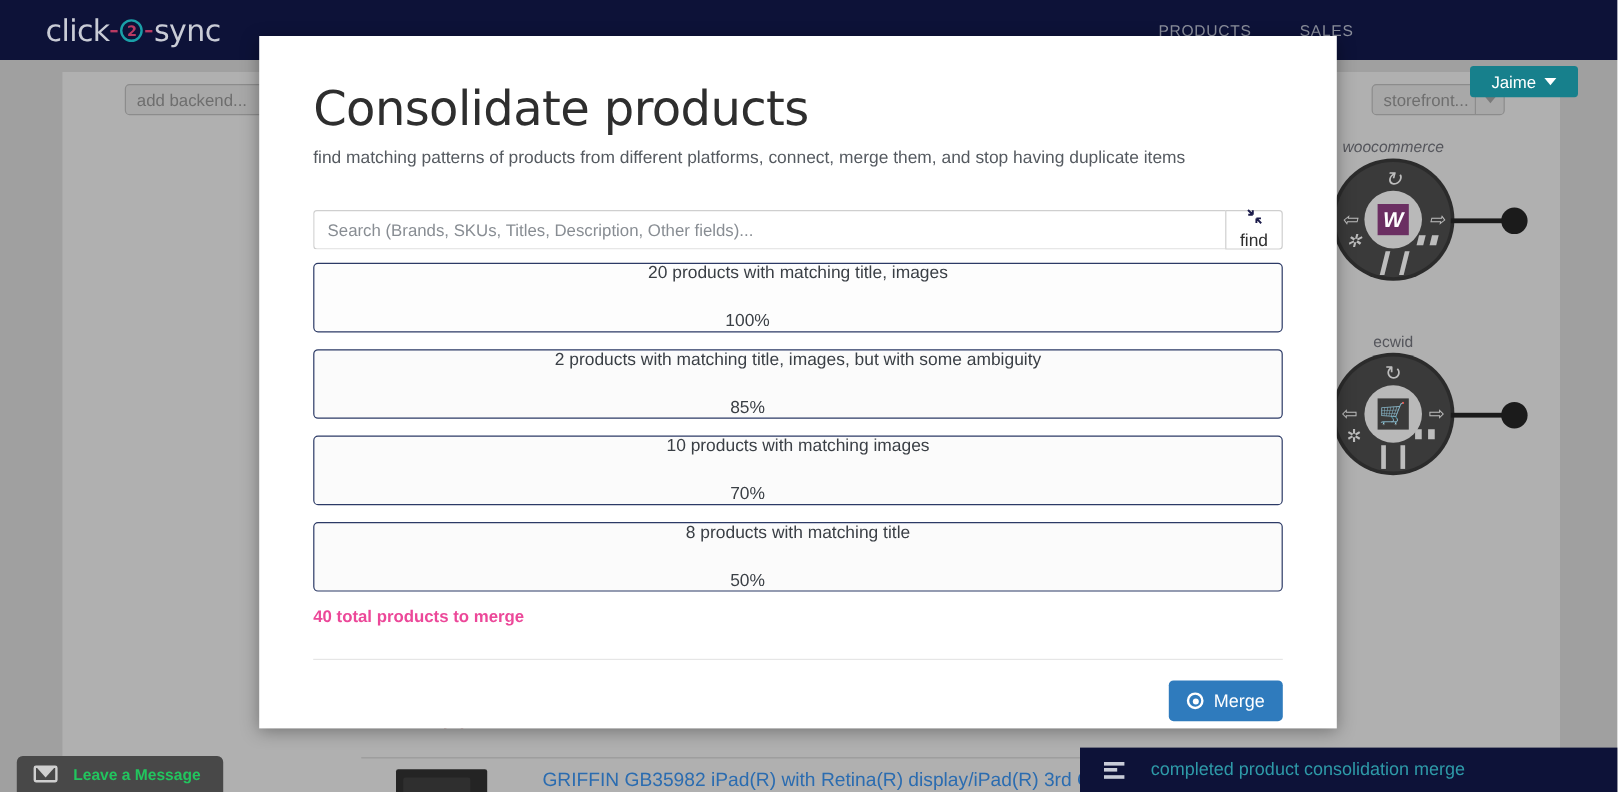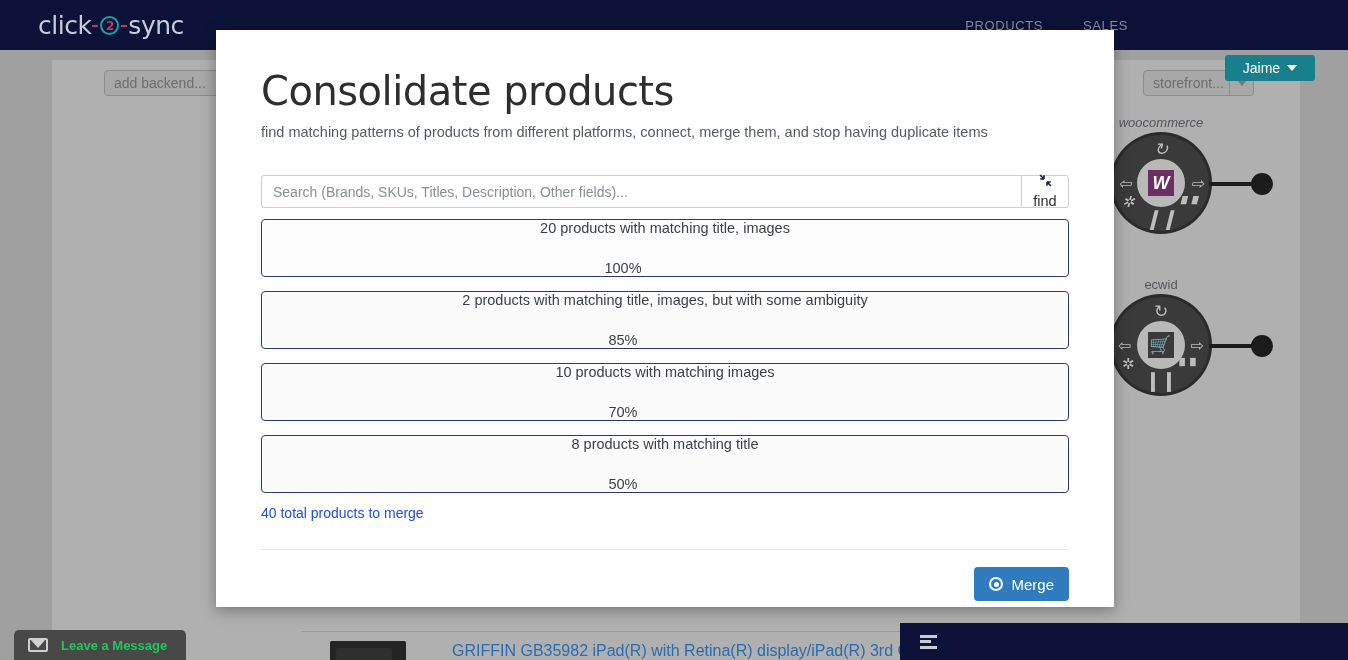--- a/index.html
+++ b/index.html
@@ -425,22 +425,23 @@
     color: #3a3f45;
   }
   .result-pct {
     font-size: 14.5px;
     color: #3a3f45;
     margin-right: 84px;
   }
 
   .total-line {
     font-size: 14px;
-    color: #1d4ed8;
+    color: #ec4899;
     margin-top: -2px;
+    font-weight: bold;
   }
 
   .modal-divider {
     margin-top: 28px;
     height: 1px;
     background: #e6e6e6;
   }
 
   .modal-footer {
     margin-top: 17px;
@@ -543,20 +544,21 @@
       <span class="env"></span>
       <span class="txt">Leave a Message</span>
     </div>
 
     <div class="toast">
       <span class="t-icon">
           <i></i>
           <i></i>
           <i></i>
         </span>
+      <span class="t-text">completed product consolidation merge</span>
     </div>
   </div>
 
   <div class="topbar">
     <div class="logo">
       <span>click</span>
       <span class="dash"></span>
       <span class="badge">2</span>
       <span class="dash"></span>
       <span>sync</span>

